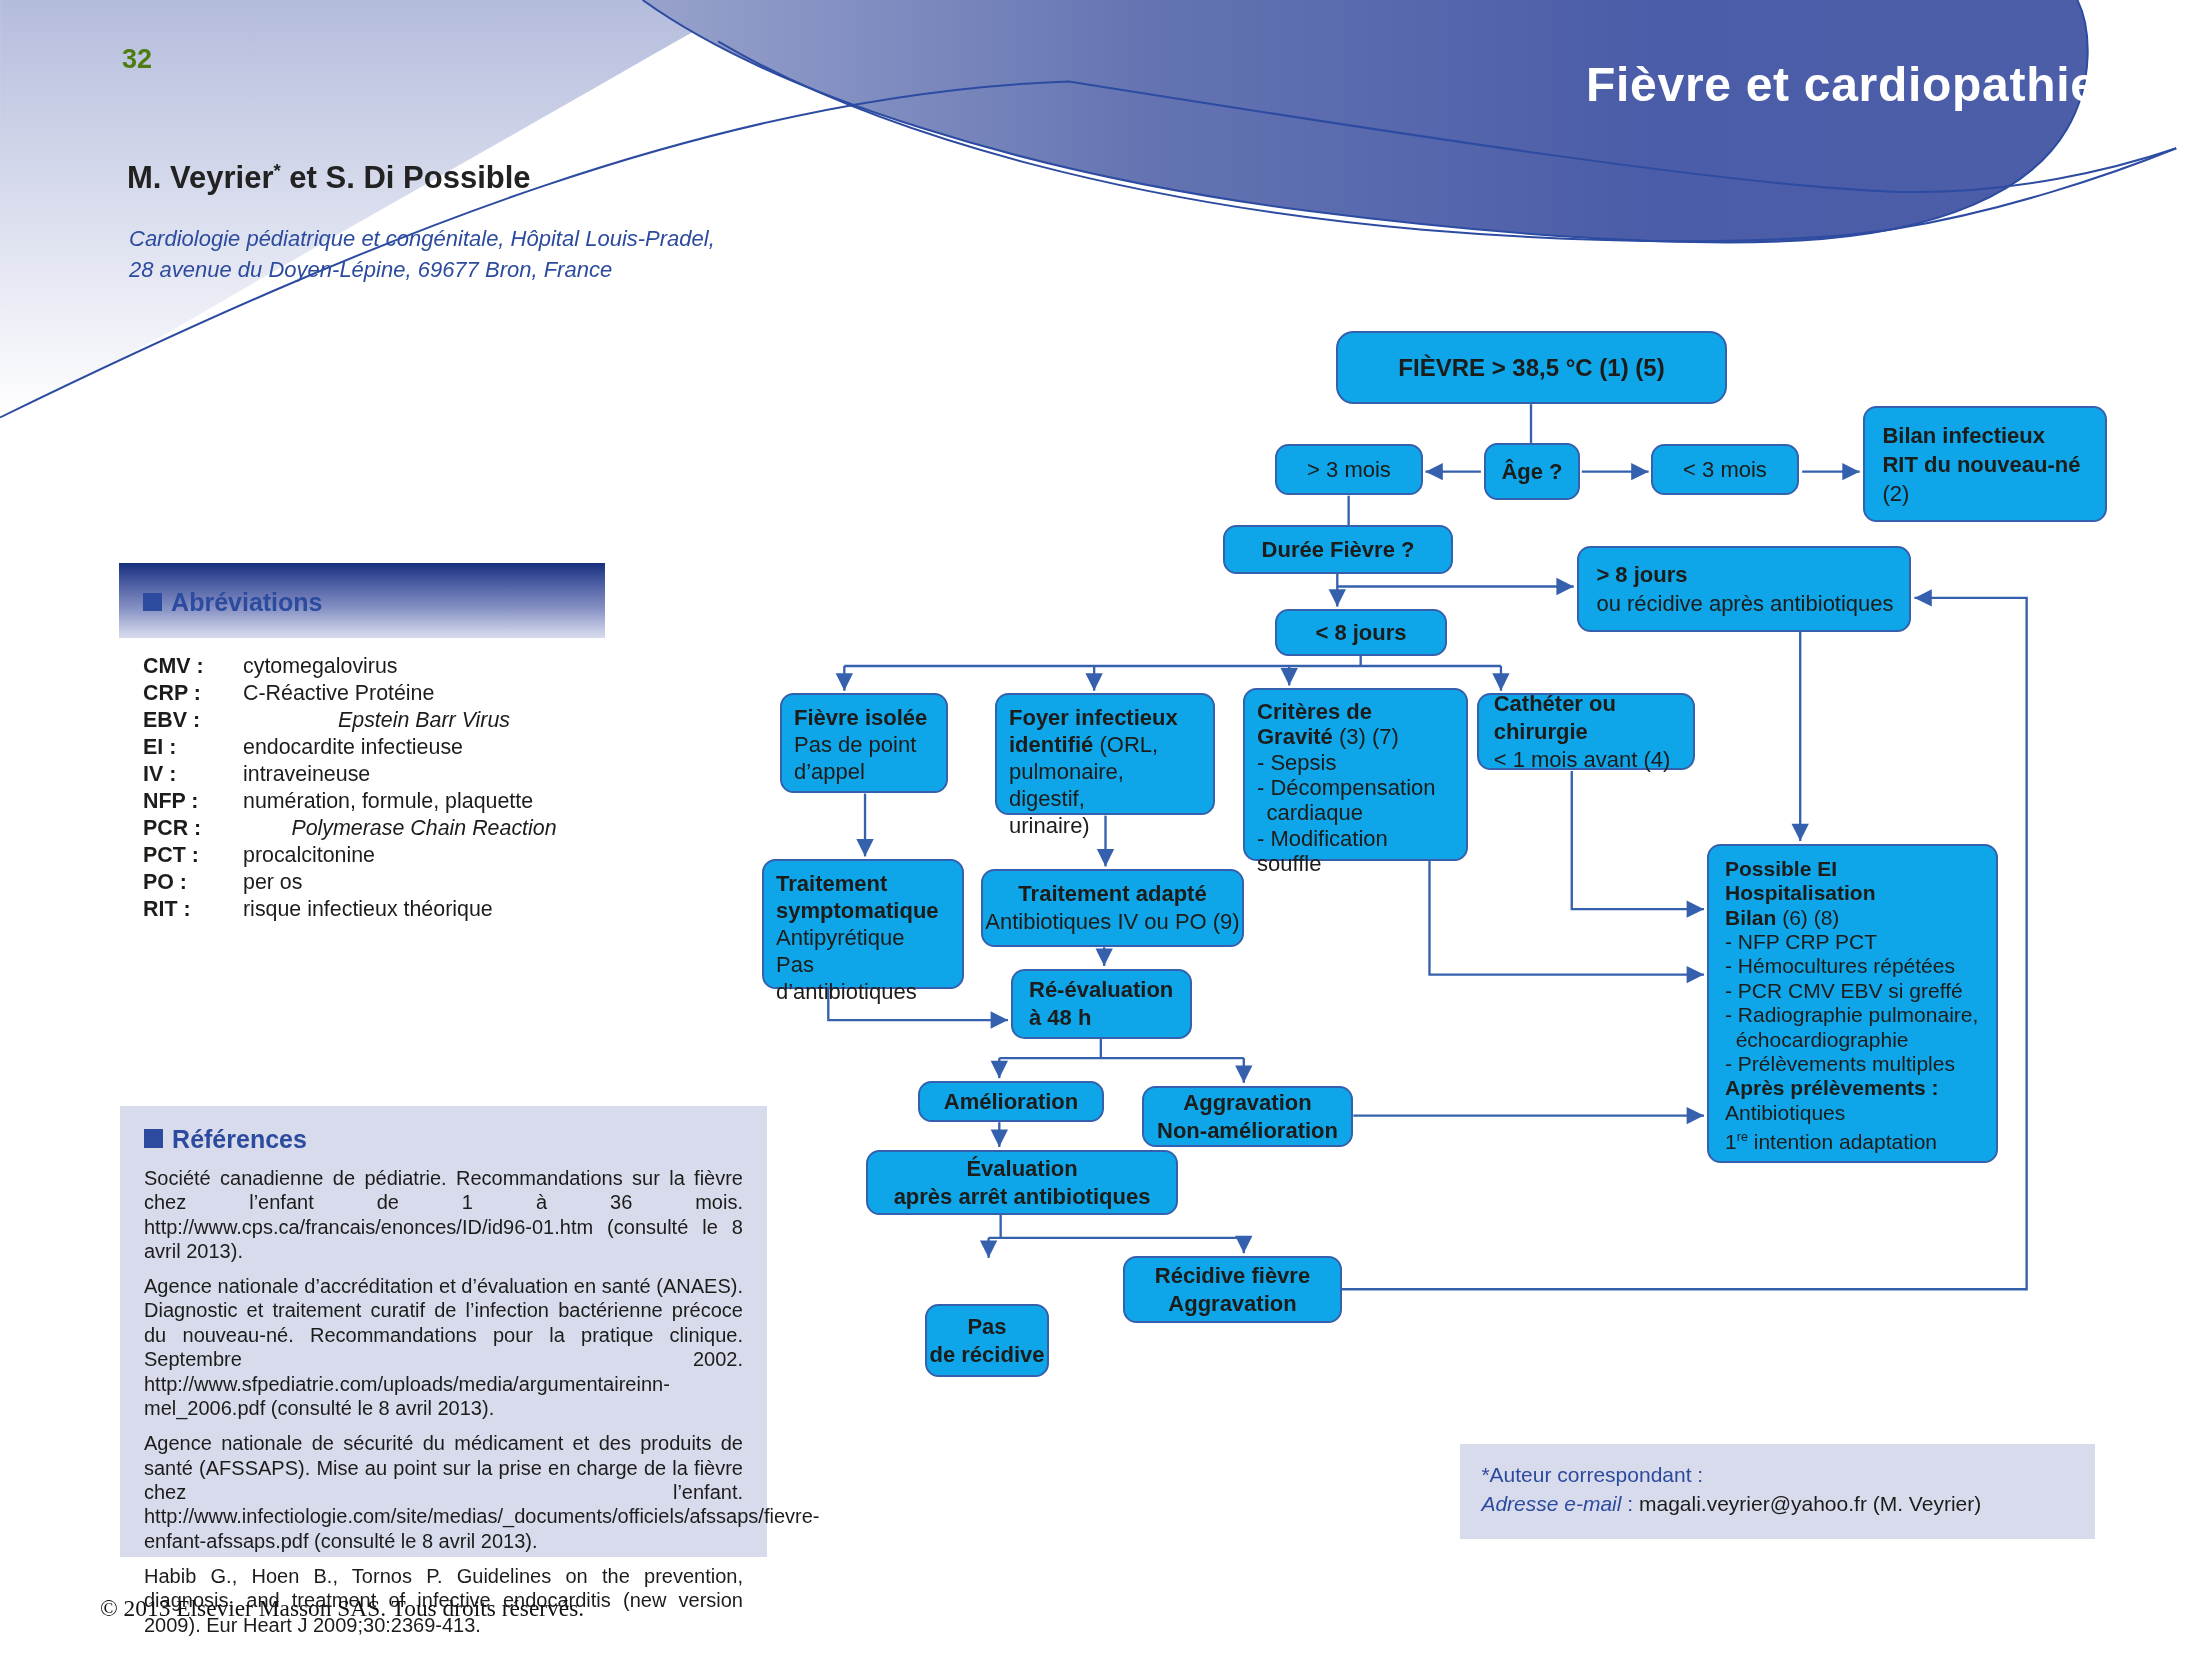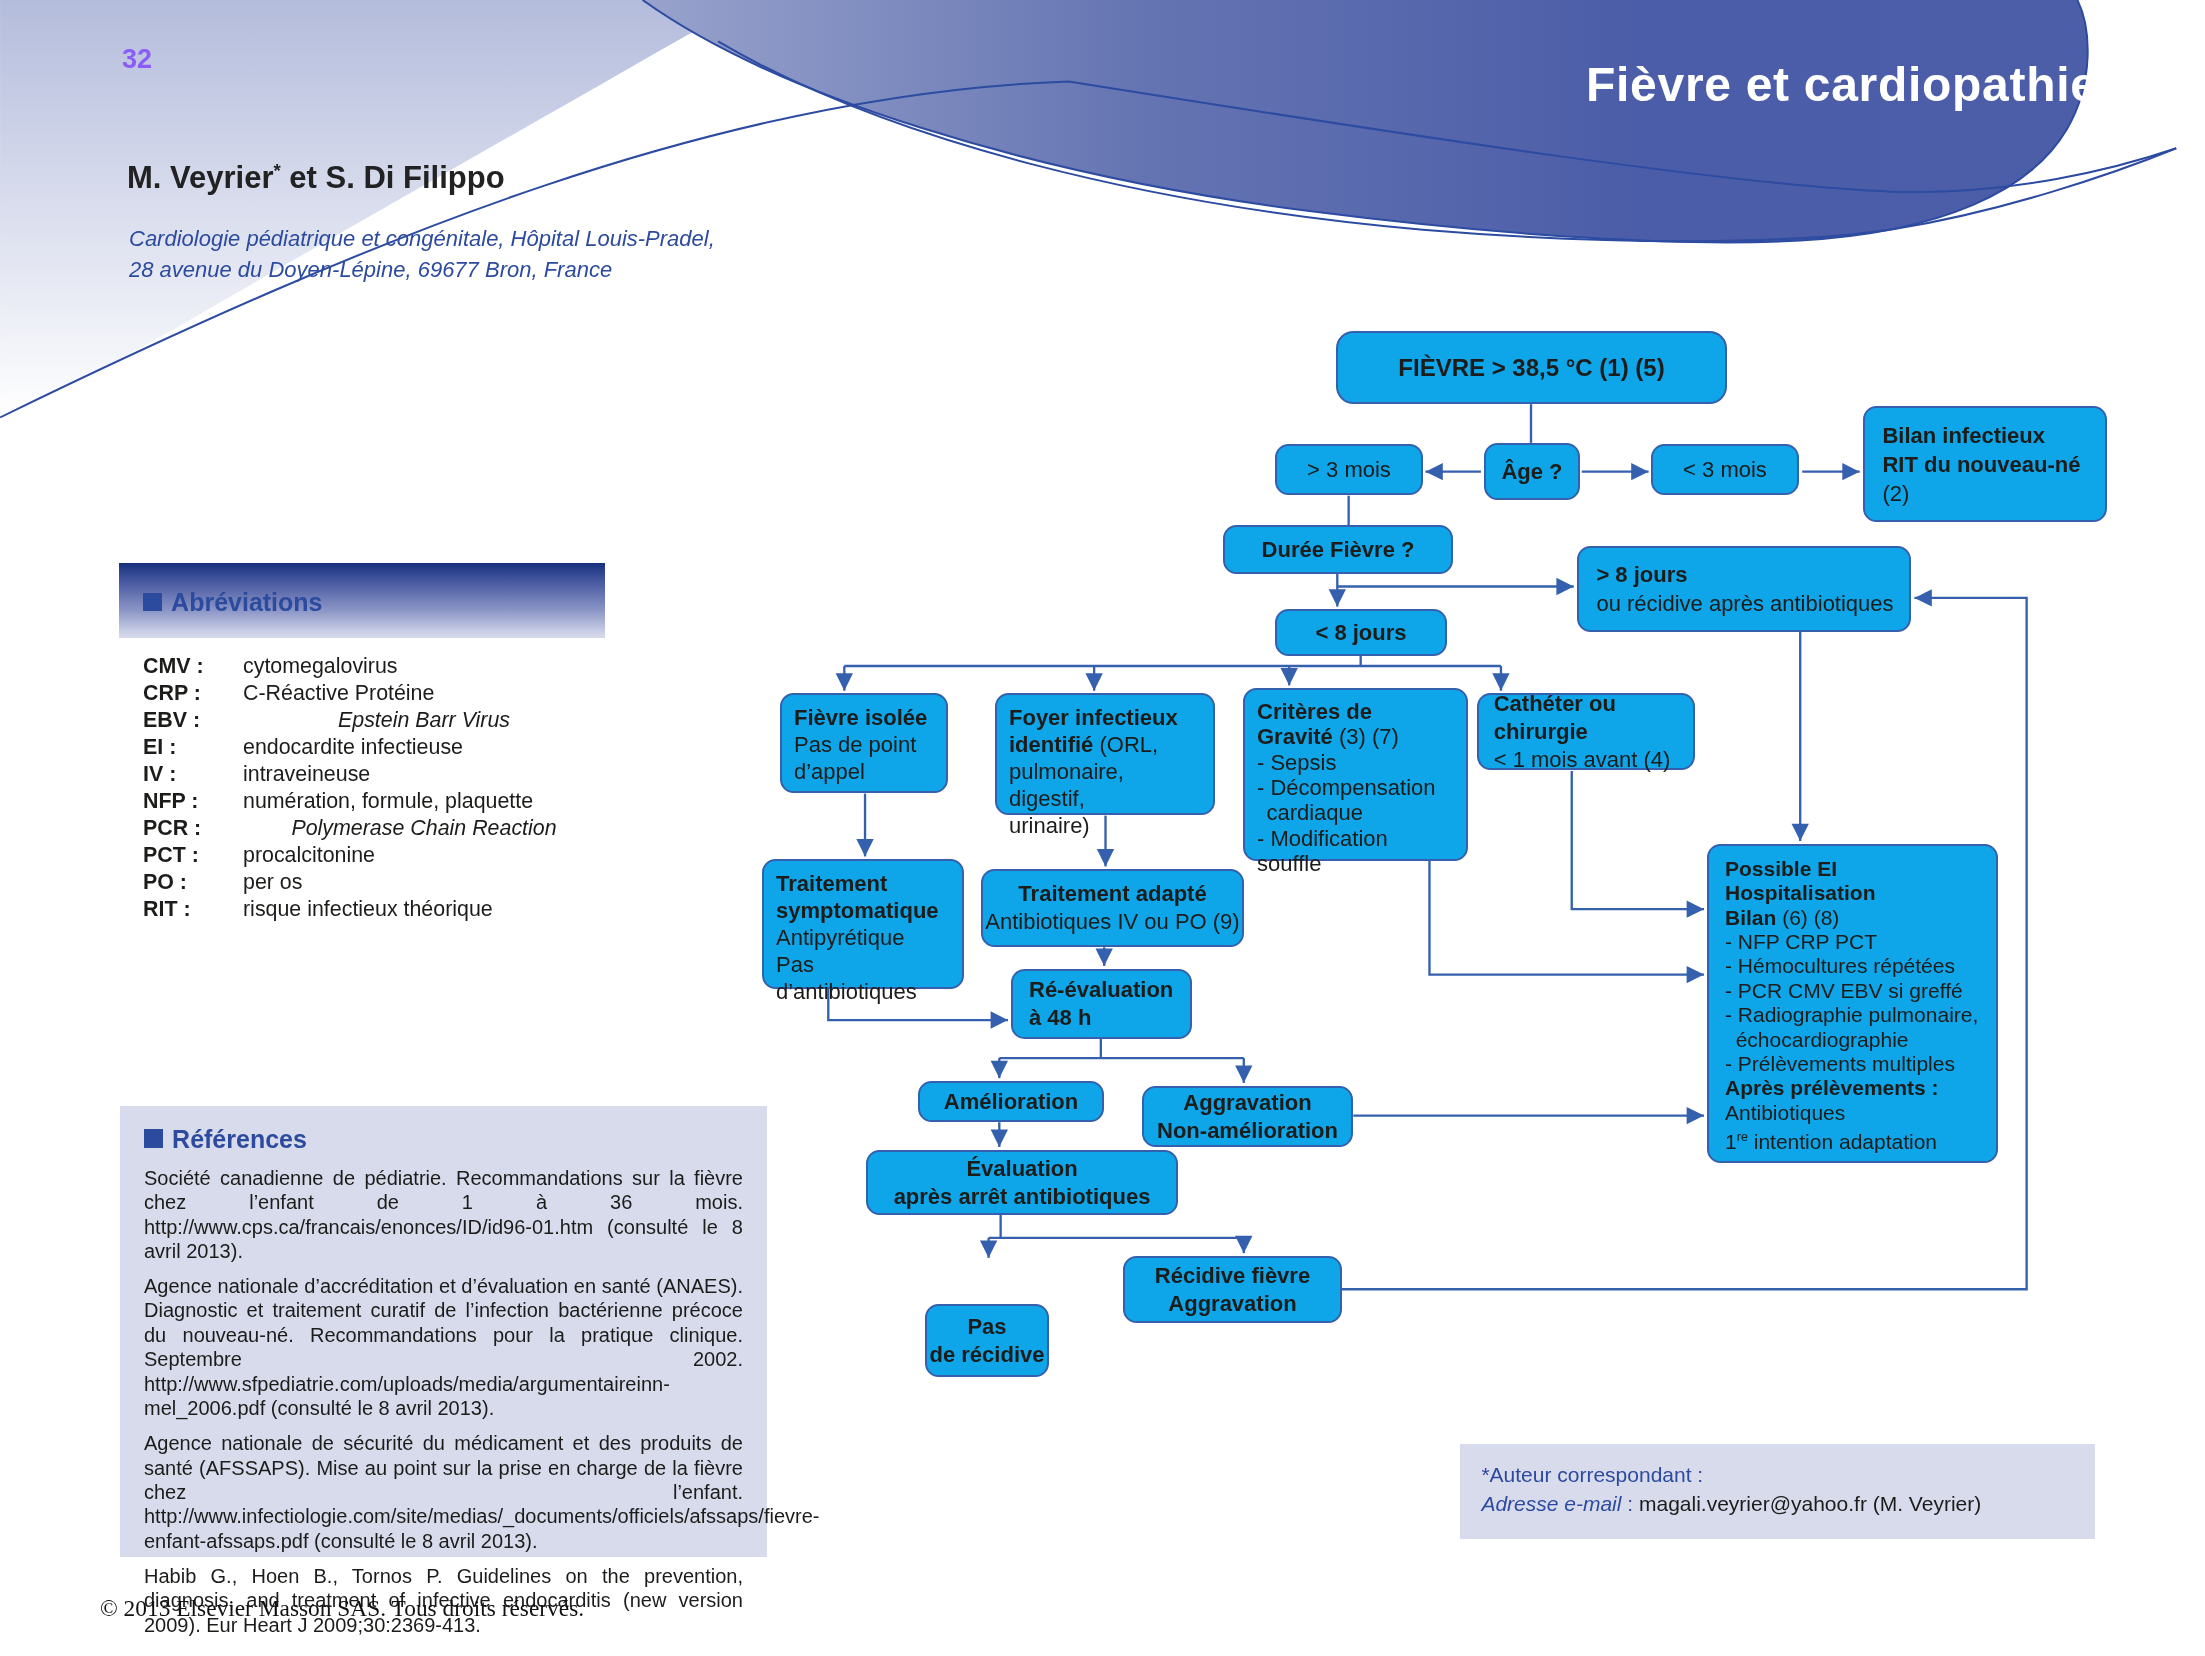--- a/index.html
+++ b/index.html
@@ -2,21 +2,21 @@
 <html style="font-size:10.7px"><head>
 <meta charset="utf-8">
 <style>
   html,body{margin:0;padding:0;}
   body{width:2205px;height:1656px;position:relative;background:#ffffff;
        font-family:"Liberation Sans", sans-serif;color:#1c1c1a;overflow:hidden;}
   #page{position:absolute;inset:0;}
 
   
   #header-art{position:absolute;left:0;top:0;}
-  #page-number{position:absolute;left:122px;top:44px;font-size:27px;font-weight:bold;color:#8b5cf6;}
+  #page-number{position:absolute;left:122px;top:44px;font-size:27px;font-weight:bold;color:#4d7c0f;}
   #page-title{position:absolute;right:80px;top:57px;font-size:48px;font-weight:bold;color:#ffffff;letter-spacing:0.7px;}
   #authors{position:absolute;left:127px;top:160px;font-size:31px;font-weight:bold;color:#222;}
   #authors sup{font-size:60%;}
   #affiliation{position:absolute;left:129px;top:223px;font-size:22px;line-height:31px;
                font-style:italic;color:#2d4b9e;}
 
   
   .sec-title{font-size:25px;font-weight:bold;color:#2d4b9e;}
   .bullet{display:inline-block;width:18.7px;height:18.7px;background:#2d4b9e;margin-right:9.4px;}
   .abbrev{position:absolute;left:119px;top:563px;width:486px;}
@@ -71,21 +71,21 @@
     <path d="M0,0 L1120,0 C860,150 540,330 300,470 C180,540 80,590 0,625 Z" fill="url(#lg)"></path>
     <path d="M962,0 C1160,142 1540,262 1960,316 C2250,353 2520,370 2695,360 C2905,348 3040,286 3094,194 C3136,122 3130,40 3110,0 Z" fill="url(#bg)"></path>
     <path d="M962,0 C1160,142 1540,262 1960,316 C2250,353 2520,370 2695,360 C2905,348 3040,286 3094,194 C3136,122 3130,40 3110,0" fill="none" stroke="#2c4ba1" stroke-width="3"></path>
     <path d="M0,625 C560,352 1080,140 1600,122 C2140,208 2600,278 2832,287 C3010,293 3170,252 3258,222" fill="none" stroke="#2c4ba1" stroke-width="3"></path>
     <path d="M1075,62 C1330,212 1720,308 2130,344 C2420,368 2690,366 2840,342 C2995,317 3160,262 3258,222" fill="none" stroke="#2c4ba1" stroke-width="3"></path>
   </svg>
 
   <div id="page-number">32</div>
   <div id="page-title">Fièvre et cardiopathies</div>
 
-  <div id="authors"><span>M. Veyrier</span><sup>*</sup><span> et S. Di Filippo</span></div>
+  <div id="authors"><span>M. Veyrier</span><sup>*</sup><span> et S. Di Possible</span></div>
 
   <div id="affiliation">
     <div>Cardiologie pédiatrique et congénitale, Hôpital Louis-Pradel,</div>
     <div>28 avenue du Doyen-Lépine, 69677 Bron, France</div>
   </div>
 
   <section class="abbrev">
     <div class="abbrev-head">
       <span class="bullet"></span><span class="sec-title">Abréviations</span>
     </div>

